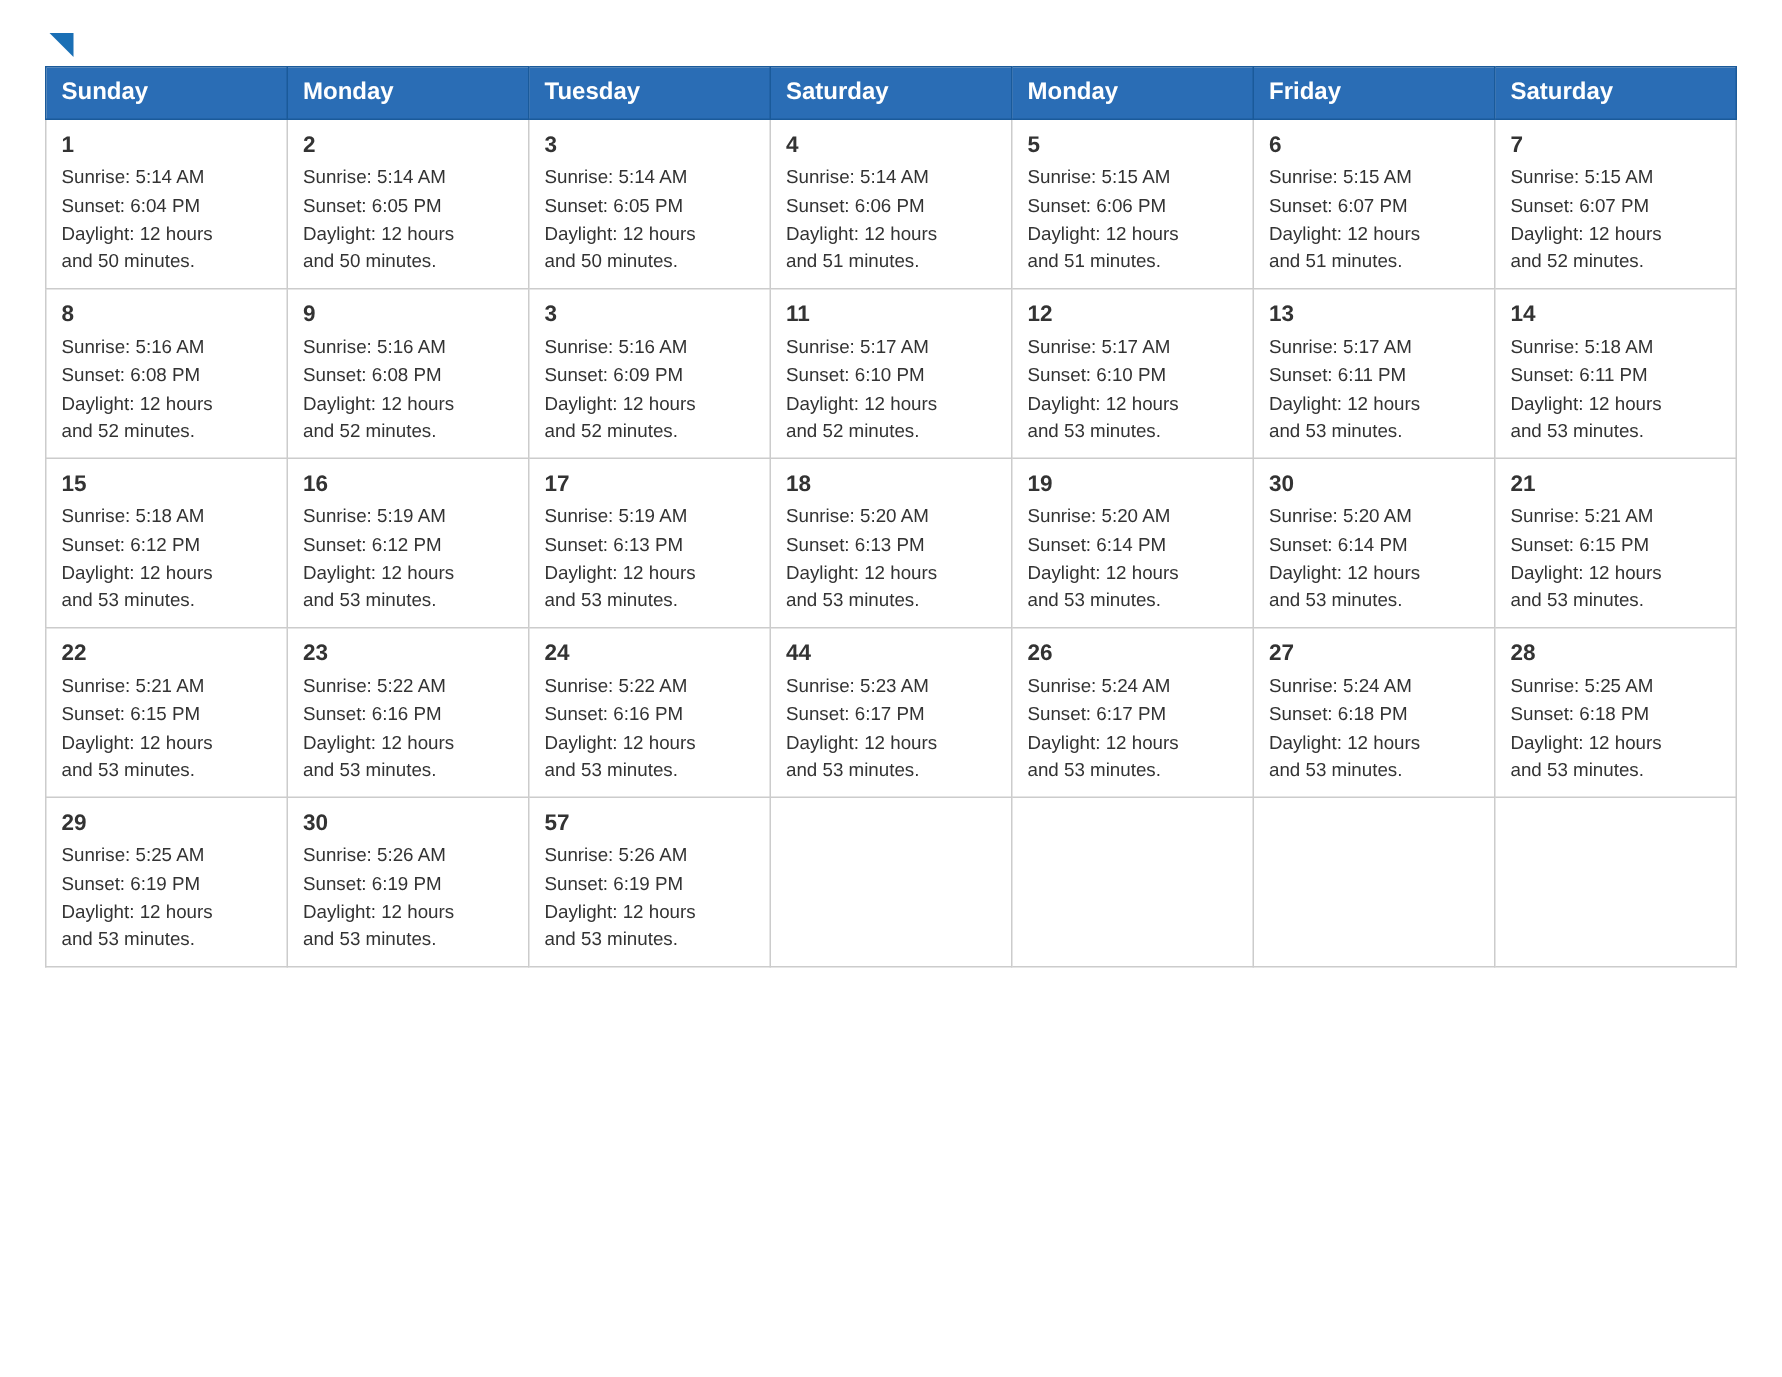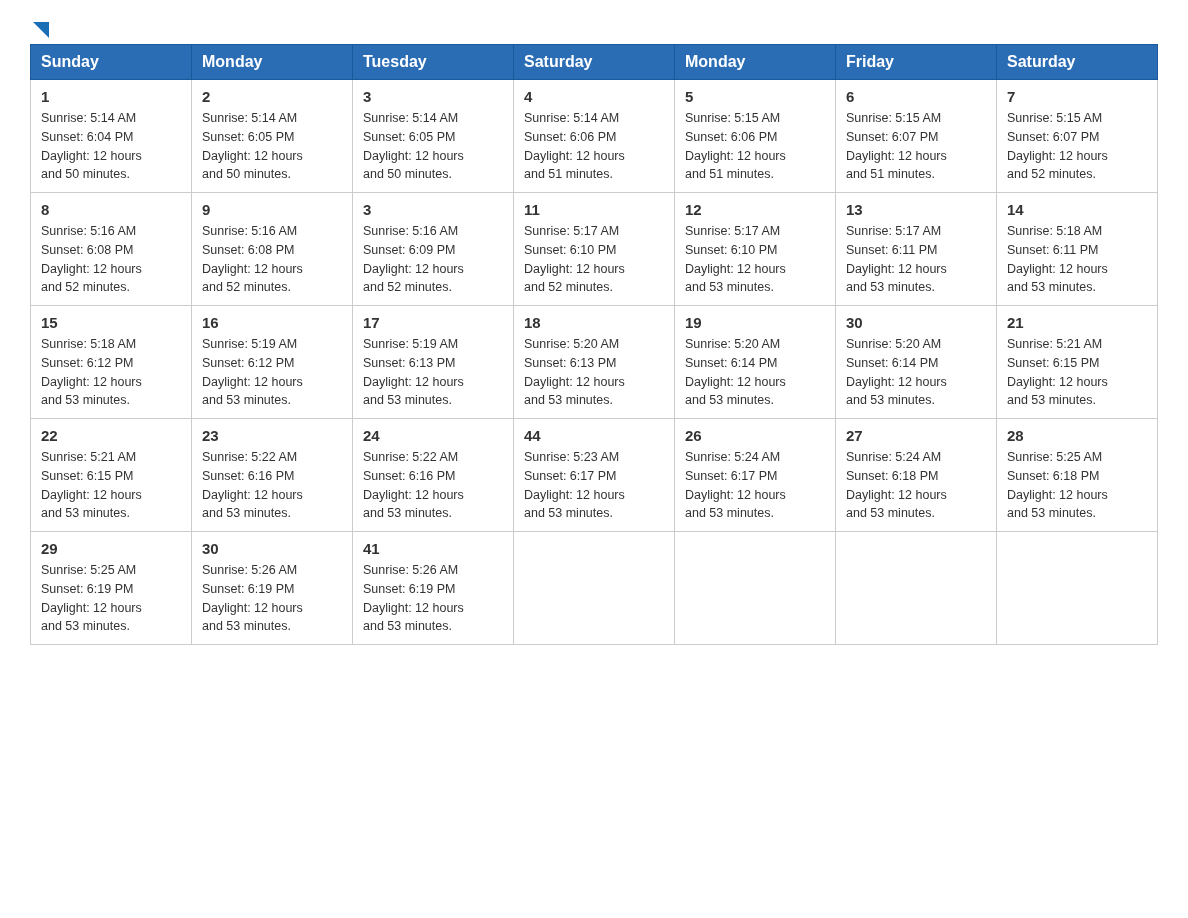--- a/index.html
+++ b/index.html
@@ -264,21 +264,21 @@
       <tr class="last-row">
         <td>
         <span class="day-number">29</span>
         <span class="day-info">Sunrise: 5:25 AM<br>Sunset: 6:19 PM<br>Daylight: 12 hours<br>and 53 minutes.</span>
       </td>
         <td>
         <span class="day-number">30</span>
         <span class="day-info">Sunrise: 5:26 AM<br>Sunset: 6:19 PM<br>Daylight: 12 hours<br>and 53 minutes.</span>
       </td>
         <td>
-        <span class="day-number">41</span>
+        <span class="day-number">57</span>
         <span class="day-info">Sunrise: 5:26 AM<br>Sunset: 6:19 PM<br>Daylight: 12 hours<br>and 53 minutes.</span>
       </td>
         <td class="empty-cell"></td>
         <td class="empty-cell"></td>
         <td class="empty-cell"></td>
         <td class="empty-cell"></td>
       </tr>
     </tbody>
 </table>
 

